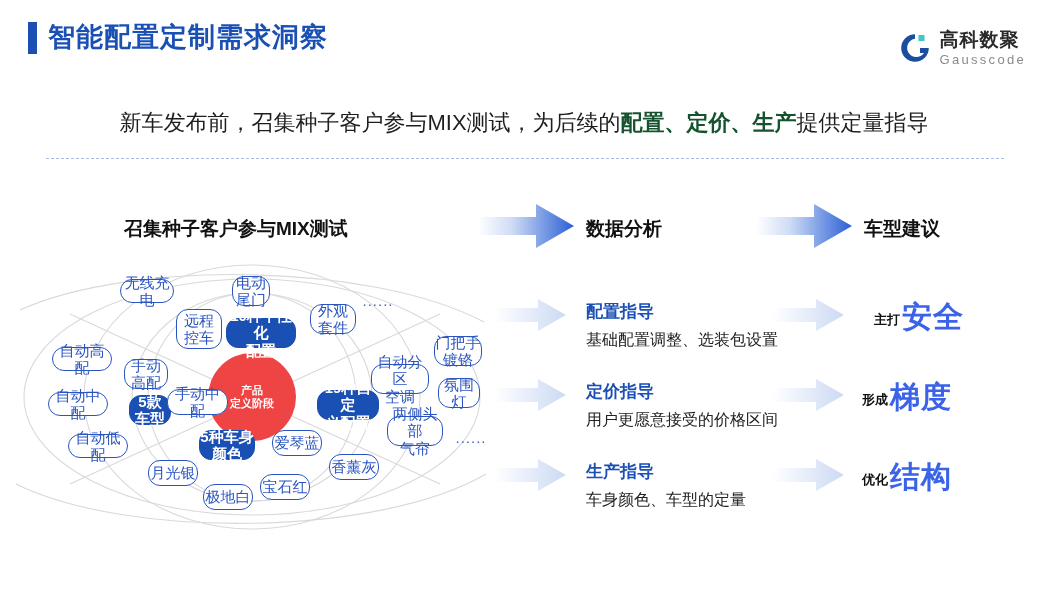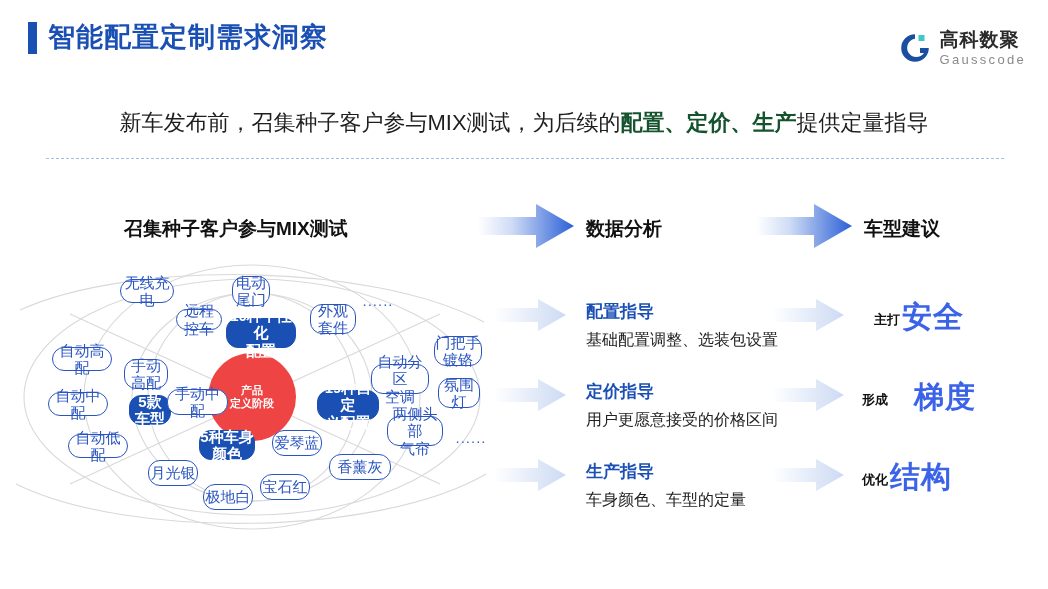--- a/index.html
+++ b/index.html
@@ -274,21 +274,21 @@
         <line x1="60" y1="232" x2="430" y2="62"></line>
       </g>
     </svg>
     <div class="node center" style="left:198px; top:101px; width:88px; height:88px;">产品
 定义阶段</div>
 
   <div class="node plain" style="left: 110px; top: 27px; width: 54px; height: 24px;">无线充电</div>
       <div class="node plain" style="left: 222px; top: 24px; width: 38px; height: 30px;">电动
 尾门</div>
       <div class="node dots" style="left: 344px; top: 36px; width: 48px; height: 26px;">......</div>
-      <div class="node plain" style="left: 166px; top: 57px; width: 46px; height: 21px;">远程
+      <div class="node plain" style="left: 166px; top: 57px; width: 46px; height: 40px;">远程
 控车</div>
       <div class="node fill" style="left: 216px; top: 66px; width: 70px; height: 30px;">10种个性化
 配置</div>
       <div class="node plain" style="left: 300px; top: 52px; width: 46px; height: 30px;">外观
 套件</div>
       <div class="node plain" style="left: 424px; top: 84px; width: 48px; height: 30px;">门把手
 镀铬</div>
       <div class="node plain" style="left: 42px; top: 95px; width: 60px; height: 24px;">自动高配</div>
       <div class="node plain" style="left: 114px; top: 107px; width: 44px; height: 30px;">手动
 高配</div>
@@ -303,21 +303,21 @@
       <div class="node fill" style="left: 307px; top: 138px; width: 62px; height: 30px;">19种自定
 义配置</div>
       <div class="node plain" style="left: 377px; top: 164px; width: 56px; height: 30px;">两侧头部
 气帘</div>
       <div class="node dots" style="left: 438px; top: 173px; width: 46px; height: 26px;">......</div>
       <div class="node plain" style="left: 58px; top: 182px; width: 60px; height: 24px;">自动低配</div>
       <div class="node fill" style="left: 189px; top: 178px; width: 56px; height: 30px;">5种车身
 颜色</div>
       <div class="node plain" style="left: 262px; top: 178px; width: 50px; height: 26px;">爱琴蓝</div>
       <div class="node plain" style="left: 138px; top: 208px; width: 50px; height: 26px;">月光银</div>
-      <div class="node plain" style="left: 319px; top: 202px; width: 62px; height: 26px;">香薰灰</div>
+      <div class="node plain" style="left: 319px; top: 202px; width: 50px; height: 26px;">香薰灰</div>
       <div class="node plain" style="left: 250px; top: 222px; width: 50px; height: 26px;">宝石红</div>
       <div class="node plain" style="left: 193px; top: 232px; width: 50px; height: 26px;">极地白</div>
     </div>
 
   <div class="small-arrow" style="top:298px;">
     <svg width="72" height="34" viewBox="0 0 72 34">
       <defs>
         <linearGradient id="gradSm1" x1="0" y1="0" x2="1" y2="0">
           <stop offset="0%" stop-color="#ffffff"></stop>
           <stop offset="100%" stop-color="#ccdaf3"></stop>
@@ -393,21 +393,21 @@
   </div>
   <div class="analysis-item" style="top:460px;">
     <div class="analysis-title">生产指导</div>
     <div class="analysis-desc">车身颜色、车型的定量</div>
   </div>
 
   <div class="rec-item" style="top:302px;margin-left:12px;">
     <span class="rec-prefix">主打</span>
     <span class="rec-word">安全</span>
   </div>
-  <div class="rec-item" style="top:382px;gap:24px;">
+  <div class="rec-item" style="top:382px;">
     <span class="rec-prefix">形成</span>
     <span class="rec-word">梯度</span>
   </div>
   <div class="rec-item" style="top:462px;">
     <span class="rec-prefix">优化</span>
     <span class="rec-word">结构</span>
   </div>
 
 </div>
 

